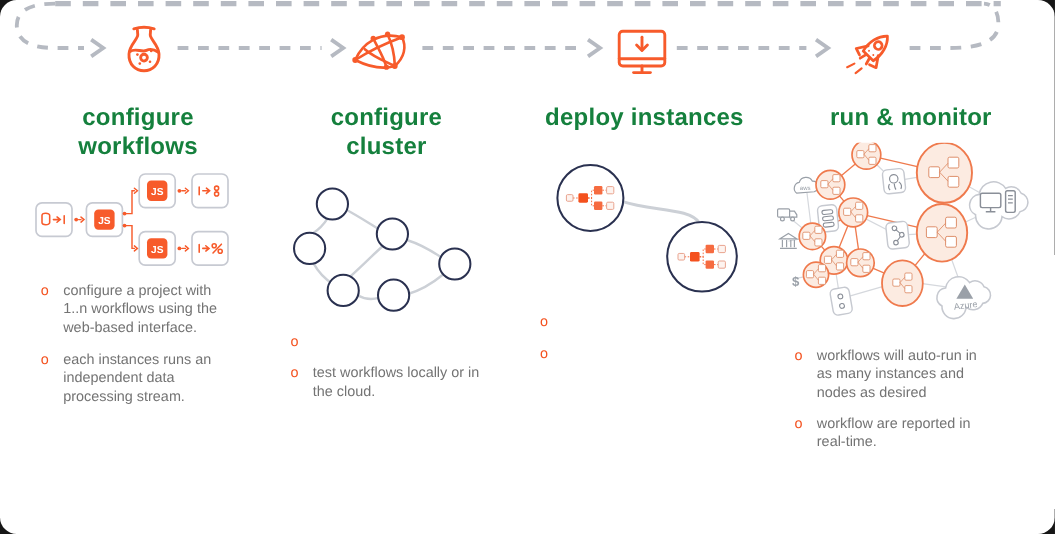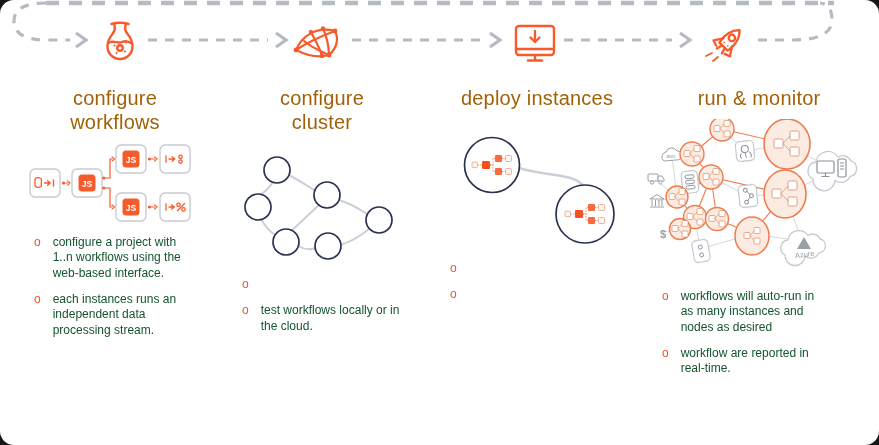--- a/index.html
+++ b/index.html
@@ -9,28 +9,28 @@
     font-family:"Liberation Sans",sans-serif;
   }
   .flowband{position:absolute;top:0;left:0;}
   .content{position:absolute;top:86px;left:0;display:flex;}
   .col{display:flex;flex-direction:column;align-items:center;}
   .col1{width:182px;margin-left:24px;}
   .col2{width:180px;margin-left:26px;}
   .col3{width:194px;margin-left:28px;}
   .col4{width:214px;margin-left:18px;}
   h3.title{
-    margin:0 0 9px 0;text-align:center;color:#a16207;
-    font-size:20px;line-height:1.2;font-weight:normal;letter-spacing:.2px;
+    margin:0 0 9px 0;text-align:center;color:#15803d;
+    font-size:20px;line-height:1.2;font-weight:bold;letter-spacing:.2px;
   }
   .illu{display:block;}
   ul.bullets{list-style:none;margin:12px 0 0 0;padding:0 0 0 10px;align-self:flex-start;}
   ul.bullets li{display:flex;gap:12px;margin-bottom:11px;}
   .marker{color:#f4511e;font-size:12px;line-height:1.28;flex:0 0 auto;}
-  .btext{color:#14532d;font-size:12px;line-height:1.28;max-width:142px;}
+  .btext{color:#737373;font-size:12px;line-height:1.28;max-width:142px;}
 </style>
 </head>
 <body>
 
 <div class="card">
 
   <svg class="flowband" width="879" height="82" viewBox="0 0 879 82">
     <g stroke="#b6bac2" fill="none">
       <path d="M 46 3 H 834" stroke-width="4.5" stroke-dasharray="13 10"></path>
       <path d="M 46 3 Q 14 3 14 21 Q 14 40 46 40 H 70" stroke-width="3.2" stroke-dasharray="9 8"></path>

